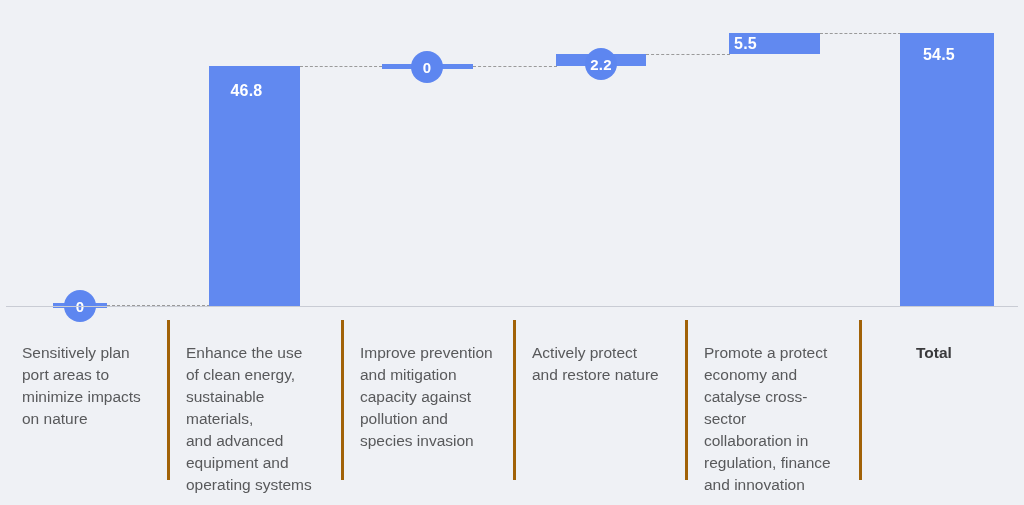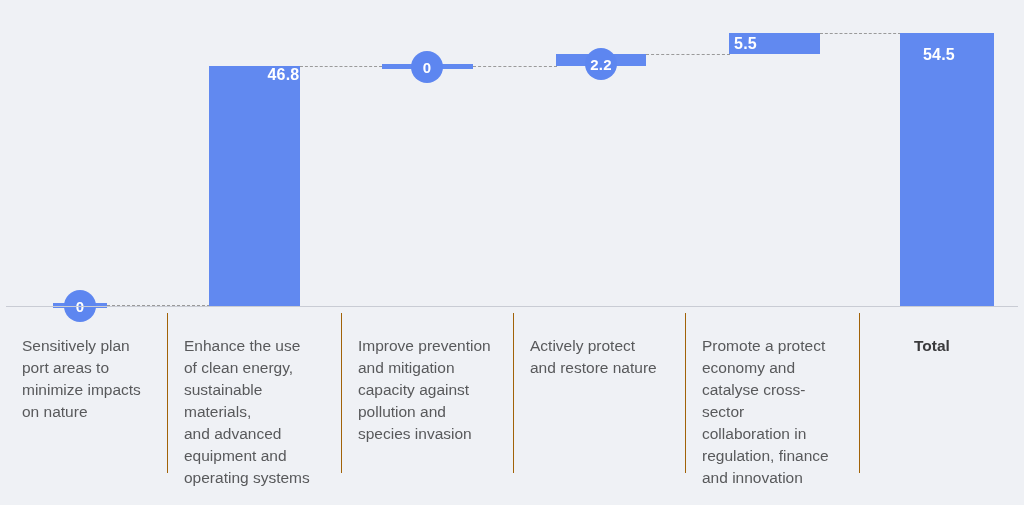--- a/index.html
+++ b/index.html
@@ -73,27 +73,27 @@
   
   #labels-row {
     position: absolute;
     left: 0;
     top: 308px;
     width: 1024px;
     height: 165px;
   }
   .label-cell {
     position: absolute;
-    top: 5px;
+    top: 12px;
     height: 160px;
     box-sizing: border-box;
     padding: 22px 14px 0 16px;
   }
   .label-cell.divided {
-    border-left: 1px solid #a16207;
+    border-left: 3px solid #a16207;
   }
   .label-text {
     color: #58595b;
     font-size: 15.5px;
     line-height: 22px;
     white-space: pre-line;
   }
   .label-text.total {
     color: #3a3a3c;
     font-weight: bold;
@@ -106,21 +106,21 @@
 <div id="chart-root">
 
   <div id="plot-area">
 
     <div class="bar" style="left:53px; top:303px; width:54px; height:5px;"></div>
     <div class="badge" style="left:64px; top:290px;">0</div>
 
     <div class="connector" style="left:107px; top:305px; width:103px;"></div>
 
     <div class="bar" style="left:209px; top:66px; width:91px; height:241px;"></div>
-    <div class="bar-value" style="left:209px; top:66px; width:75px;padding-left:37px;">46.8</div>
+    <div class="bar-value" style="left:209px; top:82px; width:75px;">46.8</div>
 
     <div class="connector" style="left:300px; top:66px; width:82px;"></div>
 
     <div class="bar" style="left:382px; top:64px; width:91px; height:5px;"></div>
     <div class="badge" style="left:411px; top:51px;">0</div>
 
     <div class="connector" style="left:473px; top:66px; width:84px;"></div>
 
     <div class="bar" style="left:556px; top:54px; width:90px; height:12px;"></div>
     <div class="badge" style="left:585px; top:48px;">2.2</div>

